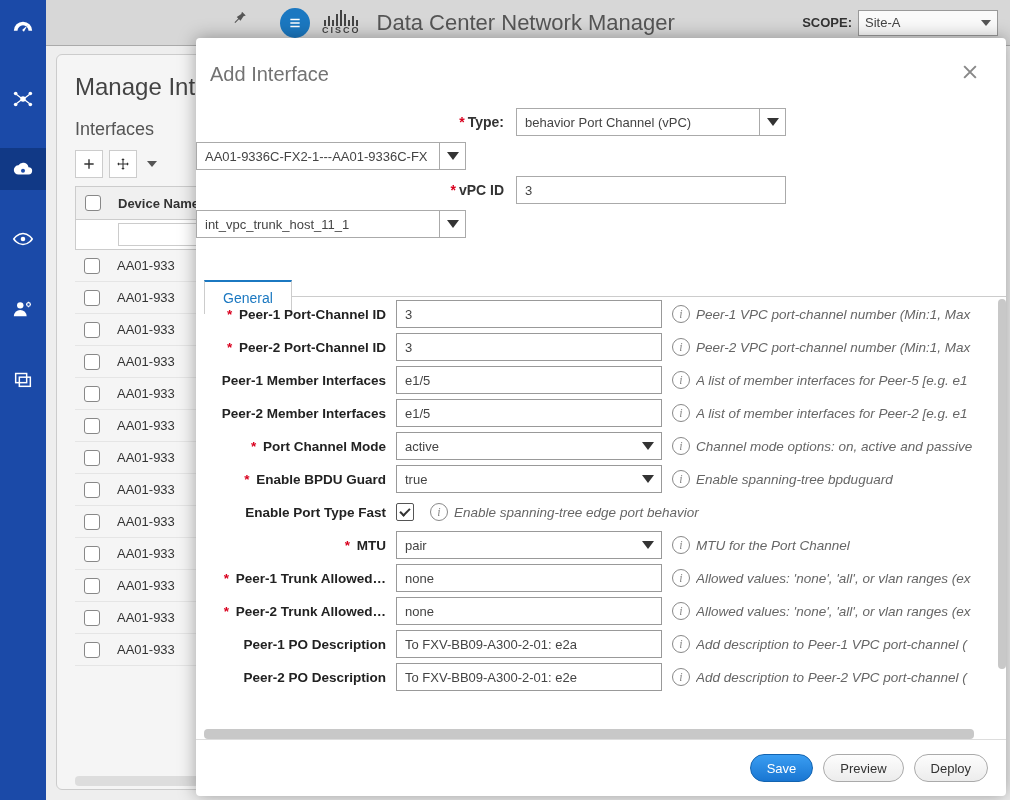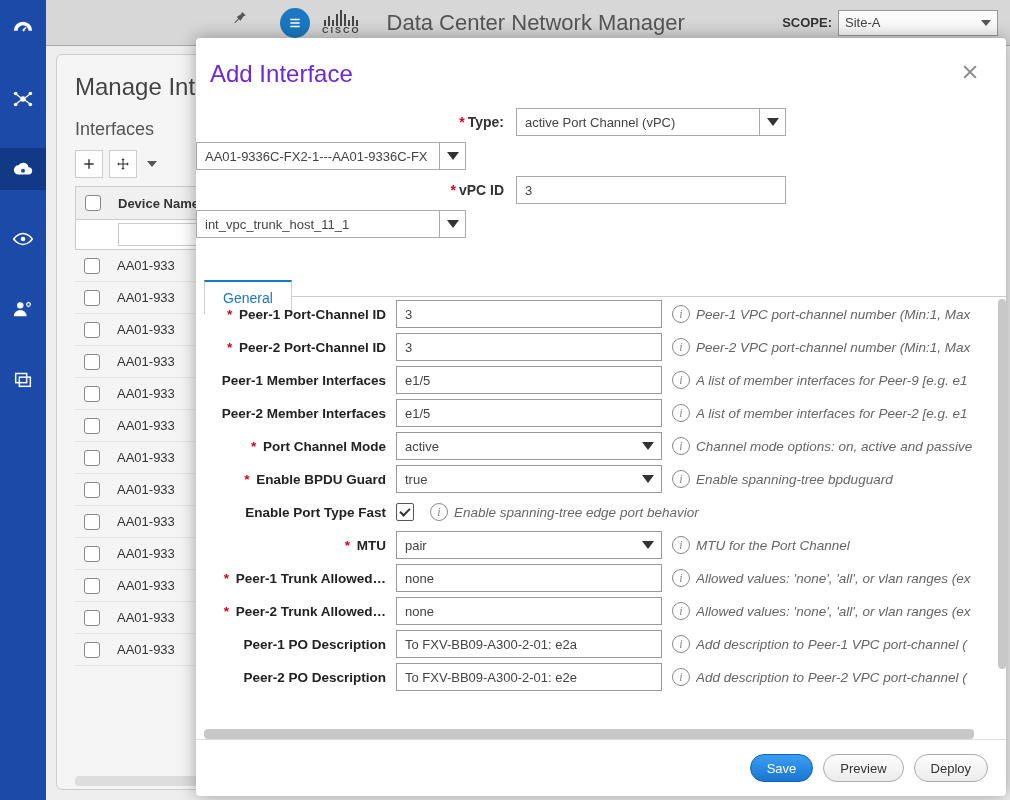--- a/index.html
+++ b/index.html
@@ -6,28 +6,28 @@
   html, body { width: 1010px; height: 800px; font-family: Arial, Helvetica, sans-serif; font-size: 14px; overflow: hidden; background: #eee; }
   .app { display: flex; width: 100%; height: 100%; position: relative; }
   
   .rail { width: 46px; background: #1b4aa8; display: flex; flex-direction: column; align-items: center; padding-top: 8px; gap: 28px; }
   .rail-item { width: 100%; height: 42px; display: flex; align-items: center; justify-content: center; color: #fff; }
   .rail-item.active { background: #113986; }
   .rail svg { width: 22px; height: 22px; }
   
   .topbar { position: absolute; left: 46px; right: 0; top: 0; height: 46px; background: #d7d7d7; display: flex; align-items: center; padding: 0 12px; gap: 12px; border-bottom: 1px solid #aaa; z-index: 1; }
   .hamburger { width: 30px; height: 30px; border-radius: 50%; background: #1b78c1; color: #fff; display: flex; align-items: center; justify-content: center; }
-  .brand { display: flex; align-items: center; gap: 22px; color: #555; }
+  .brand { display: flex; align-items: center; gap: 12px; color: #555; }
   .brand .cisco { font-size: 9px; letter-spacing: 2px; font-weight: bold; color: #444; text-align: center; line-height: 1; }
   .brand .bars { display: flex; gap: 2px; align-items: flex-end; height: 16px; }
   .brand .bars span { width: 2px; background: #444; }
   .brand .title { font-size: 22px; font-weight: 300; color: #555; margin-left: 4px; }
   .scope { margin-left: auto; display: flex; align-items: center; gap: 6px; color: #333; font-size: 13px; }
   .scope-label { font-weight: bold; }
-  .scope-select { width: 160px; height: 26px; border: 1px solid #999; background: #fafafa; padding: 2px 6px; display: flex; align-items: center; justify-content: space-between; font-size: 13px; color: #444; }
+  .scope-select { width: 140px; height: 26px; border: 1px solid #999; background: #fafafa; padding: 2px 6px; display: flex; align-items: center; justify-content: space-between; font-size: 13px; color: #444; }
   .caret-down { width: 0; height: 0; border-left: 5px solid transparent; border-right: 5px solid transparent; border-top: 6px solid #555; }
   
   .bg-page { position: absolute; left: 56px; top: 54px; right: 10px; bottom: 10px; background: #f5f5f5; border: 1px solid #ccc; border-radius: 6px; padding: 18px 18px 10px 18px; z-index: 0; }
   .bg-page h1 { font-size: 24px; font-weight: 400; color: #444; margin-bottom: 18px; }
   .bg-page h2 { font-size: 18px; font-weight: 400; color: #555; margin-bottom: 10px; }
   .toolbar { display: flex; gap: 6px; margin-bottom: 8px; }
   .tool-btn { width: 28px; height: 28px; border: 1px solid #ccc; background: #fff; display: flex; align-items: center; justify-content: center; color: #555; }
   .grid-header { display: flex; align-items: center; border: 1px solid #ccc; background: #f0f0f0; height: 34px; }
   .grid-header .cb { width: 34px; display: flex; align-items: center; justify-content: center; }
   .grid-header .col { flex: 1; padding: 0 8px; font-weight: bold; color: #333; font-size: 13px; }
@@ -35,21 +35,21 @@
   .filter-row .cb { width: 34px; }
   .filter-row input { flex: 1; margin: 3px 8px; border: 1px solid #ccc; padding: 2px 4px; font-size: 12px; }
   .grid-row { display: flex; align-items: center; border-bottom: 1px solid #e5e5e5; height: 32px; font-size: 13px; color: #333; }
   .grid-row .cb { width: 34px; display: flex; align-items: center; justify-content: center; }
   .grid-row .cell { flex: 1; padding: 0 8px; white-space: nowrap; overflow: hidden; }
   .cb-box { width: 16px; height: 16px; border: 1.5px solid #888; border-radius: 3px; background: #fff; }
   .bg-scroll { overflow: hidden; height: 520px; }
   .bg-hscroll { height: 10px; background: #ddd; margin-top: 6px; border-radius: 4px; width: 140px; }
   .modal { position: absolute; left: 196px; top: 38px; width: 810px; height: 758px; background: #fff; border-radius: 4px; box-shadow: 0 0 18px rgba(0,0,0,.35); display: flex; flex-direction: column; z-index: 10; }
   .modal-header { display: flex; align-items: center; justify-content: space-between; padding: 22px 26px 10px 14px; }
-  .modal-header h2 { font-size: 24px; font-weight: 400; color: #6d28d9; }
+  .modal-header h2 { font-size: 20px; font-weight: 400; color: #737373; }
   .close-x { font-size: 24px; color: #888; cursor: pointer; }
   .top-form { padding: 4px 0 10px 0; }
   .form-row { display: flex; align-items: center; margin: 6px 0; }
   .form-label { width: 320px; text-align: right; padding-right: 12px; font-size: 14px; color: #333; font-weight: 600; }
   .req { color: #d9001e; margin-right: 3px; }
   .form-ctrl { width: 270px; height: 28px; border: 1px solid #aaa; display: flex; align-items: center; padding: 0 8px; font-size: 13px; color: #444; background: #fff; }
   .form-ctrl.select { justify-content: space-between; position: relative; }
   .select-caret { width: 26px; height: 26px; display: flex; align-items: center; justify-content: center; border-left: 1px solid #aaa; margin-right: -8px; }
   .select-caret .tri { width: 0; height: 0; border-left: 6px solid transparent; border-right: 6px solid transparent; border-top: 8px solid #333; }
   
@@ -281,21 +281,21 @@
         <svg width="20" height="20" viewBox="0 0 24 24">
             <path stroke="#888" stroke-width="2.4" d="M5 5l14 14M19 5L5 19"></path>
           </svg>
       </div>
     </div>
 
     <div class="top-form">
       <div class="form-row">
         <div class="form-label"><span class="req">*</span><span>Type:</span></div>
         <div class="form-ctrl select">
-          <span>active Port Channel (vPC)</span>
+          <span>behavior Port Channel (vPC)</span>
           <div class="select-caret">
               <div class="tri"></div>
             </div>
         </div>
       </div>
       <div class="form-row">
         <div class="form-ctrl select">
           <span style="white-space:nowrap;overflow:hidden">AA01-9336C-FX2-1---AA01-9336C-FX</span>
           <div class="select-caret">
               <div class="tri"></div>
@@ -339,21 +339,21 @@
             </div>
             <span class="info-icon">i</span>
             <span class="help">Peer-2 VPC port-channel number (Min:1, Max</span>
           </div>
           <div class="d-row">
             <div class="d-label">Peer-1 Member Interfaces</div>
             <div class="d-ctrl">
               <span>e1/5</span>
             </div>
             <span class="info-icon">i</span>
-            <span class="help">A list of member interfaces for Peer-9 [e.g. e1</span>
+            <span class="help">A list of member interfaces for Peer-5 [e.g. e1</span>
           </div>
           <div class="d-row">
             <div class="d-label">Peer-2 Member Interfaces</div>
             <div class="d-ctrl">
               <span>e1/5</span>
             </div>
             <span class="info-icon">i</span>
             <span class="help">A list of member interfaces for Peer-2 [e.g. e1</span>
           </div>
           <div class="d-row">

